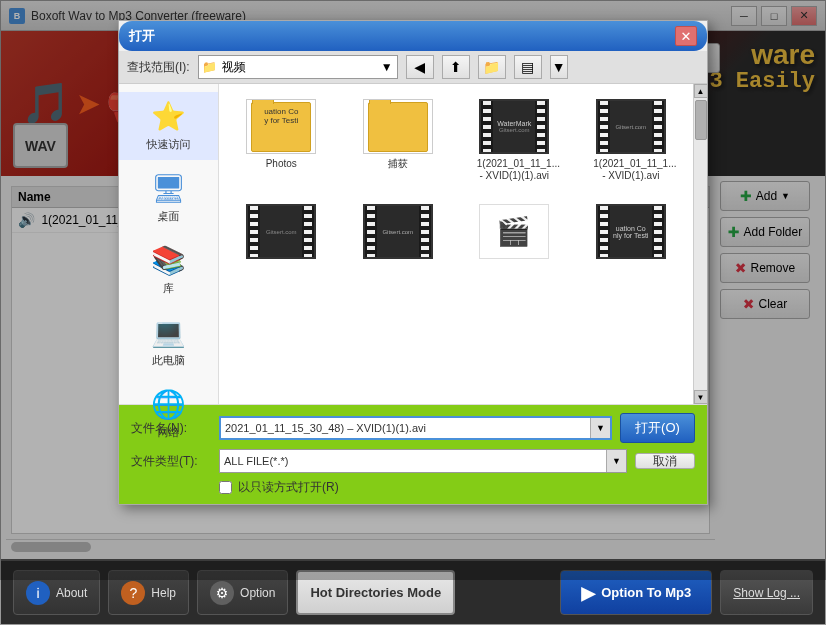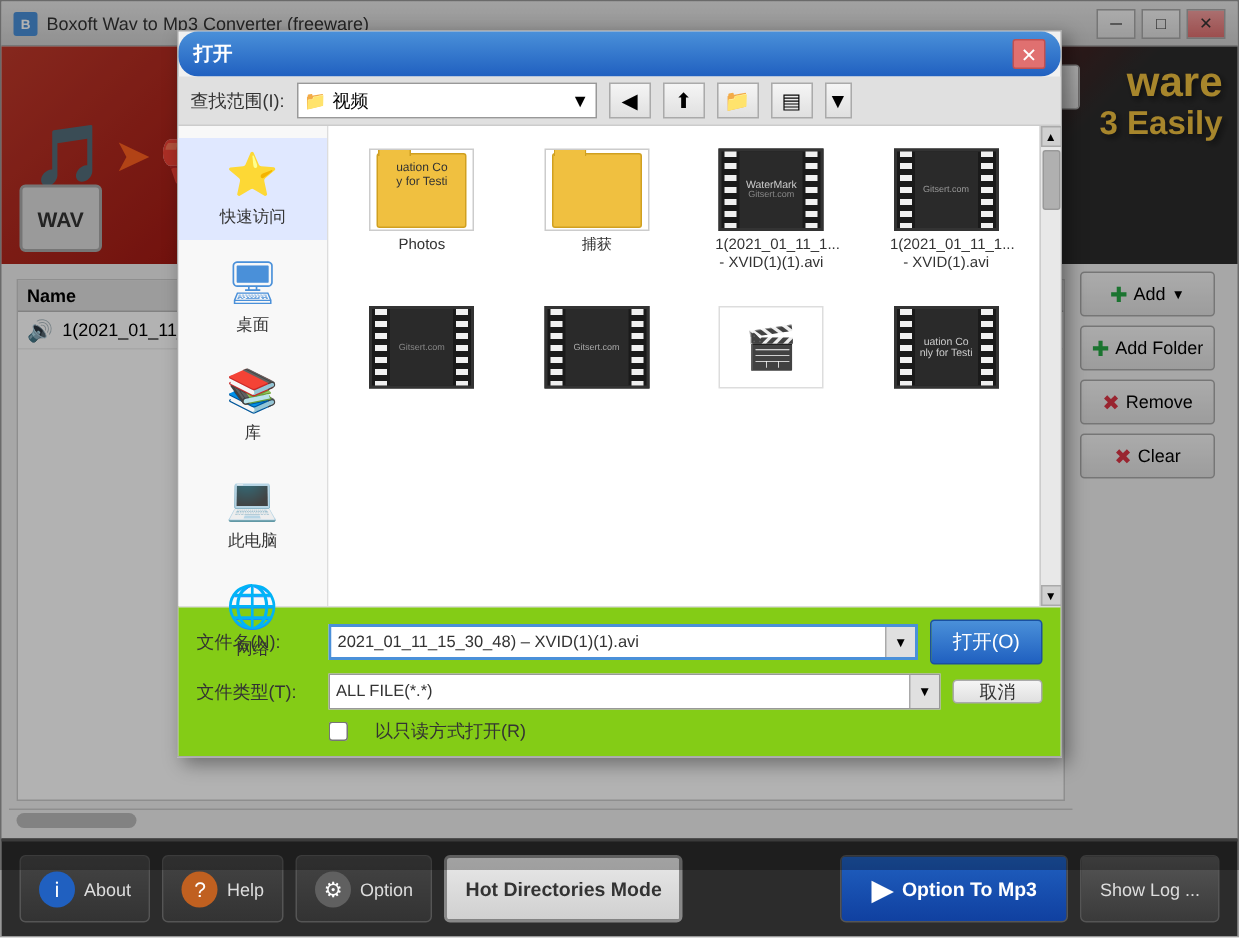--- a/index.html
+++ b/index.html
@@ -99,20 +99,21 @@
       font-weight: bold;
       color: #f0c040;
       text-shadow: 2px 2px 4px rgba(0,0,0,0.5);
       line-height: 1;
     }
     .header-text-easily {
       font-size: 22px;
       font-weight: bold;
       color: #f0c040;
       text-shadow: 2px 2px 4px rgba(0,0,0,0.5);
+      font-family: Liberation Mono, monospace;
     }
 
     
     .list-area {
       flex: 1;
       background: white;
       border: 1px solid #ccc;
       margin: 5px;
       overflow-y: auto;
       position: relative;
@@ -474,21 +475,21 @@
       cursor: pointer;
       display: flex;
       align-items: center;
       justify-content: center;
       font-size: 12px;
       border-radius: 3px;
     }
     .checkbox-row {
       display: flex;
       align-items: center;
-      gap: 18px;
+      gap: 6px;
       font-size: 12px;
       color: #333;
       margin-left: 88px;
     }
     .vscrollbar {
       width: 14px;
       background: #e8e8e8;
       border-left: 1px solid #ccc;
       display: flex;
       flex-direction: column;
@@ -672,21 +673,21 @@
       <span>Option</span>
     </button>
     <button class="bottom-btn hot-mode">
       <span>Hot Directories Mode</span>
     </button>
     <div class="spacer"></div>
     <button class="bottom-btn convert-btn">
       <span style="font-size:18px;">▶</span>
       <span>Option To Mp3</span>
     </button>
-    <button class="bottom-btn" style="background:linear-gradient(to bottom,#555,#3a3a3a); min-width:80px;">
+    <button class="bottom-btn" style="background:linear-gradient(to bottom,#555,#3a3a3a); min-width:80px;text-decoration:underline;">
       <span>Show Log ...</span>
     </button>
   </div>
 
   <div class="dialog-overlay">
     <div class="dialog">
 
       <div class="dialog-title-bar">
         <span>打开</span>
         <button class="dialog-close-btn">✕</button>

